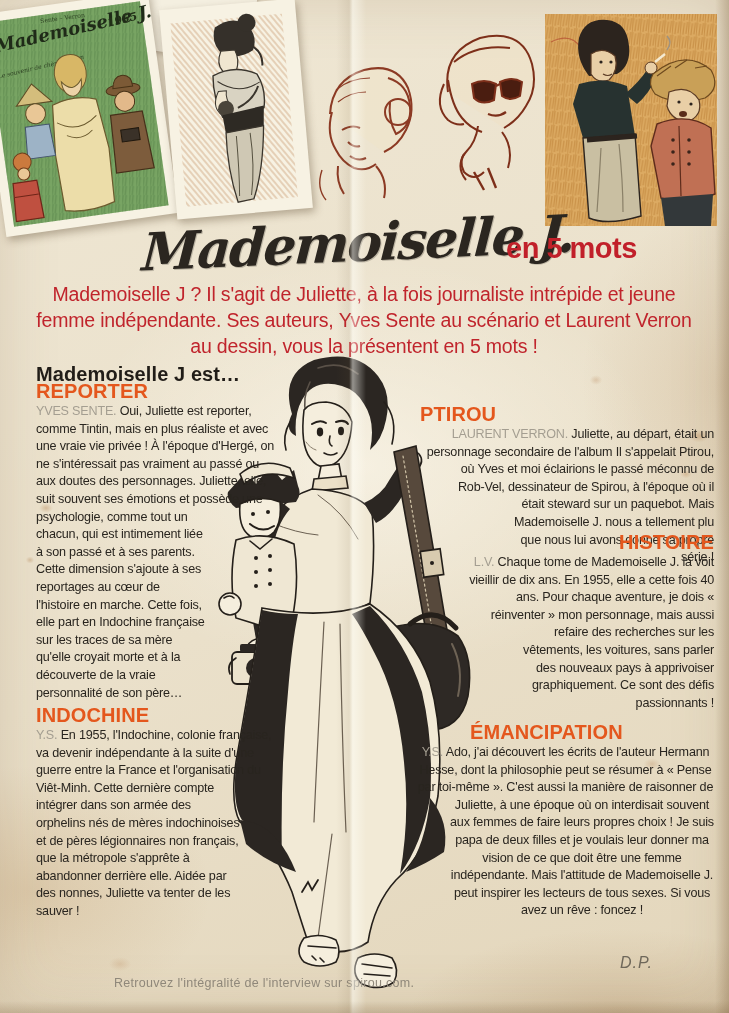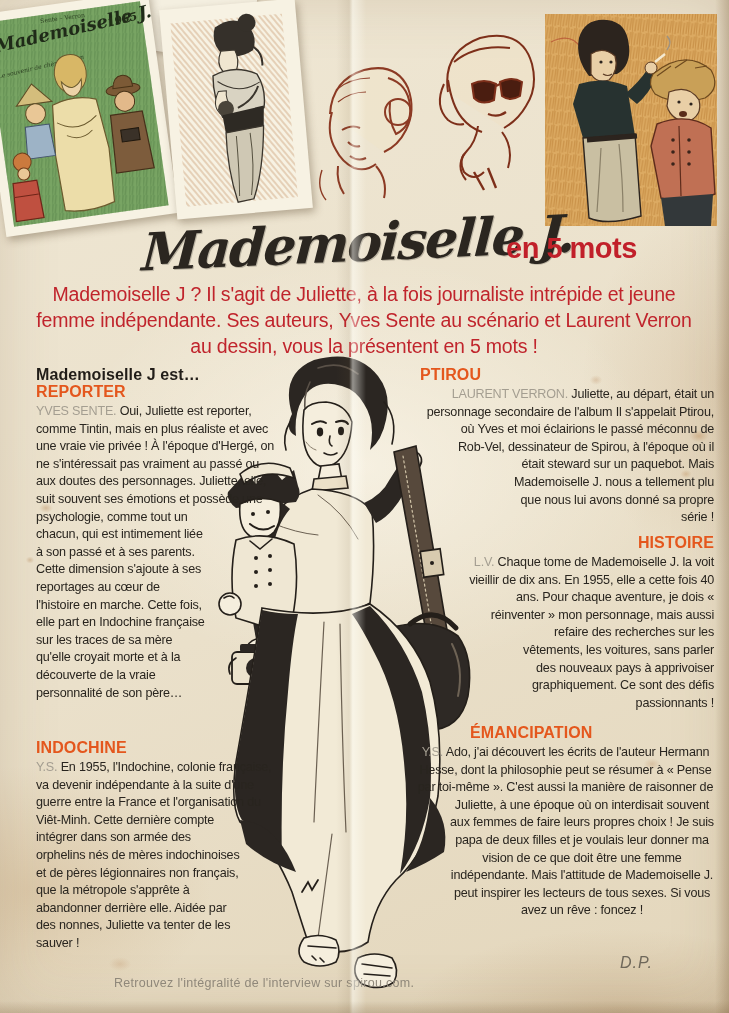--- a/index.html
+++ b/index.html
@@ -33,21 +33,21 @@
   
   .script-title{font-family:"DejaVu Serif",serif;font-style:italic;font-weight:700;
     font-size:52px;color:#2b2620;transform:rotate(-2.5deg) skewX(-6deg);letter-spacing:-2px;
     text-shadow:1px 1px 0 rgba(43,38,32,.25);}
   .title-suffix{font-size:29px;font-weight:700;color:#c1202a;letter-spacing:-.5px;}
   .intro{width:660px;text-align:center;color:#c0242c;font-size:19.5px;line-height:26px;letter-spacing:-.2px;}
   .intro b{font-weight:400;}
   .intro .mid{font-weight:500;}
   
   .sec{color:#29251f;font-size:12.6px;line-height:17.6px;letter-spacing:-.2px;}
-  .sec h3{margin:0 0 3px 0;font-size:16px;line-height:17px;letter-spacing:.1px;color:#e4571d;}
+  .sec h3{margin:0 0 3px 0;font-size:20px;line-height:17px;letter-spacing:.1px;color:#e4571d;}
   .sec h3 .pre{color:#211d18;}
   .sec p{margin:0;}
   .speaker{color:#a49e91;font-weight:400;}
   .sp{float:right;clear:right;}
   .spl{float:left;clear:left;}
   .al-r{text-align:right;}
   .al-c{text-align:center;}
   .footer-note{font-size:12.5px;color:#8f887a;letter-spacing:.3px;}
   .signature{font-size:16px;color:#6e675a;letter-spacing:1px;font-style:italic;}
   svg text{font-family:"DejaVu Serif",serif;}
@@ -285,27 +285,27 @@
         <path d="M156,612 L186,616 M158,622 L184,624"></path>
       </g>
     </svg>
   </div>
 
   <section class="sec abs" style="left:36px;top:366px;width:240px;">
     <h3><span class="pre">Mademoiselle J est… </span><span>REPORTER</span></h3>
     <p><span class="sp" style="width:1px;height:112px;" aria-hidden="true"></span><span class="sp" style="width:70px;height:212px;" aria-hidden="true"></span><span class="speaker">YVES SENTE.</span><span> Oui, Juliette est reporter, comme Tintin, mais en plus réaliste et avec une vraie vie privée ! À l'époque d'Hergé, on ne s'intéressait pas vraiment au passé ou aux doutes des personnages. Juliette, elle, suit souvent ses émotions et possède une psychologie, comme tout un chacun, qui est intimement liée à son passé et à ses parents. Cette dimension s'ajoute à ses reportages au cœur de l'histoire en marche. Cette fois, elle part en Indochine française sur les traces de sa mère qu'elle croyait morte et à la découverte de la vraie personnalité de son père…</span></p>
   </section>
 
-  <section class="sec abs" style="left:36px;top:739px;width:246px;">
+  <section class="sec abs" style="left:36px;top:707px;width:246px;">
     <h3>INDOCHINE</h3>
     <p><span class="sp" style="width:1px;height:54px;" aria-hidden="true"></span><span class="sp" style="width:42px;height:126px;" aria-hidden="true"></span><span class="speaker">Y.S.</span><span> En 1955, l'Indochine, colonie française, va devenir indépendante à la suite d'une guerre entre la France et l'organisation du Viêt-Minh. Cette dernière compte intégrer dans son armée des orphelins nés de mères indochinoises et de pères légionnaires non français, que la métropole s'apprête à abandonner derrière elle. Aidée par des nonnes, Juliette va tenter de les sauver !</span></p>
   </section>
 
   <section class="sec abs al-r" style="left:416px;top:366px;width:298px;">
-    <h3 style="text-align:left;padding-left:4px;">PTIROU</h3>
+    <h3 style="text-align:left;padding-left:4px;margin-top:40px;">PTIROU</h3>
     <p><span class="spl" style="width:1px;height:36px;" aria-hidden="true"></span><span class="spl" style="width:34px;height:54px;" aria-hidden="true"></span><span class="spl" style="width:78px;height:90px;" aria-hidden="true"></span><span class="speaker">LAURENT VERRON.</span><span> Juliette, au départ, était un personnage secondaire de l'album Il s'appelait Ptirou, où Yves et moi éclairions le passé méconnu de Rob-Vel, dessinateur de Spirou, à l'époque où il était steward sur un paquebot. Mais Mademoiselle J. nous a tellement plu que nous lui avons donné sa propre série !</span></p>
   </section>
 
   <section class="sec abs al-r" style="left:416px;top:534px;width:298px;">
     <h3 style="text-align:right;padding-left:30px;">HISTOIRE</h3>
     <p><span class="spl" style="width:40px;height:36px;" aria-hidden="true"></span><span class="spl" style="width:62px;height:36px;" aria-hidden="true"></span><span class="spl" style="width:86px;height:54px;" aria-hidden="true"></span><span class="spl" style="width:104px;height:54px;" aria-hidden="true"></span><span class="speaker">L.V.</span><span> Chaque tome de Mademoiselle J. la voit vieillir de dix ans. En 1955, elle a cette fois 40 ans. Pour chaque aventure, je dois « réinventer » mon personnage, mais aussi refaire des recherches sur les vêtements, les voitures, sans parler des nouveaux pays à apprivoiser graphiquement. Ce sont des défis passionnants !</span></p>
   </section>
 
   <section class="sec abs al-c" style="left:414px;top:724px;width:302px;">
     <h3 style="text-align:left;padding-left:56px;">ÉMANCIPATION</h3>

